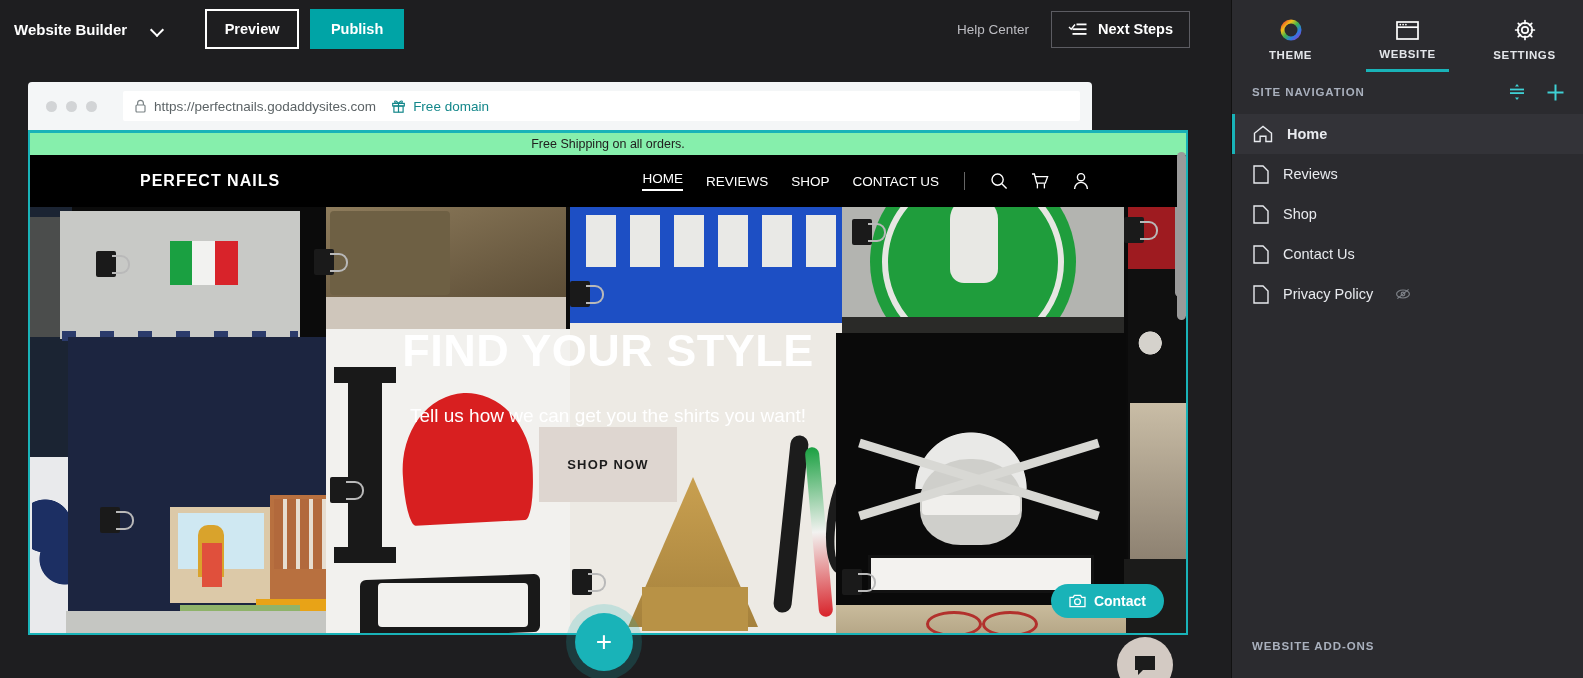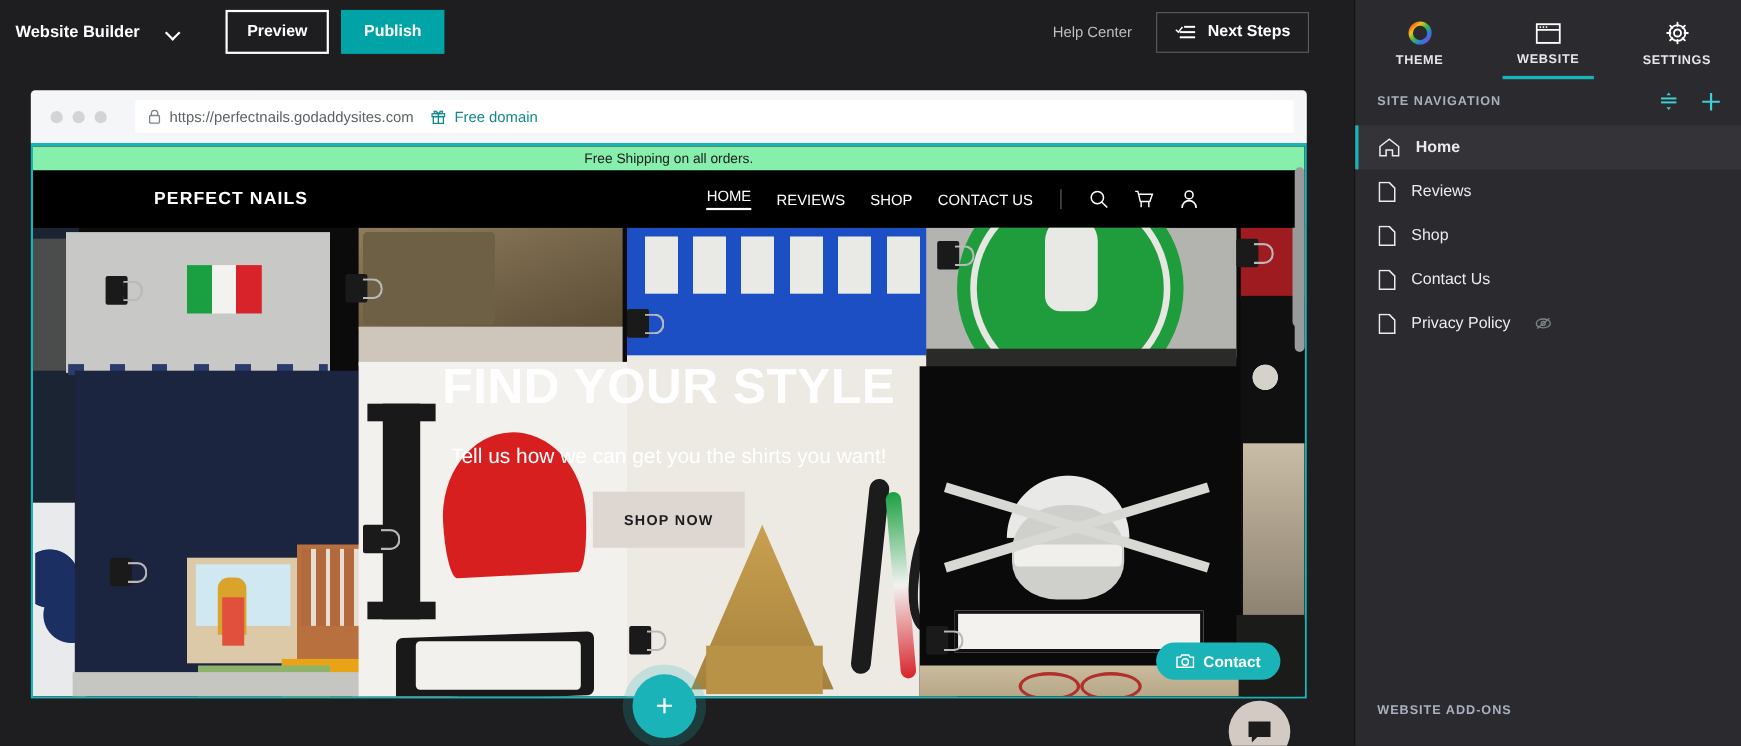--- a/index.html
+++ b/index.html
@@ -45,21 +45,21 @@
   }
   .help-center { color: #bdbdc2; font-size: 13.5px; cursor: pointer; }
   .btn-next {
     height: 37px; padding: 0 16px; border: 1px solid #5c5c62; background: transparent;
     color: #fff; font-size: 14.5px; font-weight: bold; font-family: inherit;
     display: flex; align-items: center; gap: 11px; cursor: pointer;
   }
 
   
   .browser {
-    position: absolute; left: 28px; top: 82px; width: 1160px; height: 48px;
+    position: absolute; left: 28px; top: 82px; width: 1064px; height: 48px;
     background: #f4f6f7; border-top-left-radius: 4px; border-top-right-radius: 4px;
     display: flex; align-items: center;
   }
   .dots { display: flex; gap: 9px; margin-left: 18px; }
   .dot { width: 11px; height: 11px; border-radius: 50%; background: #d2d4d6; }
   .urlbar {
     margin-left: 26px; height: 30px; flex: 1; margin-right: 12px;
     background: #fff; border-radius: 2px;
     display: flex; align-items: center; padding: 0 12px; gap: 8px;
   }
@@ -98,23 +98,23 @@
     border: 2px solid #b9b9b9; border-left: none; border-radius: 0 9px 9px 0;
   }
   .hero-text {
     position: absolute; left: 0; right: 0; top: 118px; text-align: center; z-index: 5;
   }
   .hero-title {
     color: #fff; font-size: 45px; font-weight: bold; letter-spacing: 0.5px;
   }
   .hero-sub { color: #fff; font-size: 19px; margin-top: 28px; }
   .hero-btn {
-    display: inline-block; margin-top: 20px; background: #ded6d0; color: #1c1c1c;
+    display: inline-block; background: #ded6d0; color: #1c1c1c;
     font-size: 13px; font-weight: bold; letter-spacing: 1.2px;
-    padding: 18px 28px; cursor: pointer; border: none; font-family: inherit;
+    padding: 30px 28px; cursor: pointer; border: none; font-family: inherit;
   }
   .update-btn {
     position: absolute; right: 22px; bottom: 20px; z-index: 8;
     background: #19b3b8; color: #fff; border: none; border-radius: 20px;
     height: 34px; padding: 0 18px; font-size: 14px; font-weight: bold;
     display: flex; align-items: center; gap: 8px; cursor: pointer; font-family: inherit;
   }
   .vscroll {
     position: absolute; right: 2px; top: 24px; width: 9px; height: 190px;
     background: #9a9a9a; border-radius: 5px; z-index: 9; cursor: pointer;

